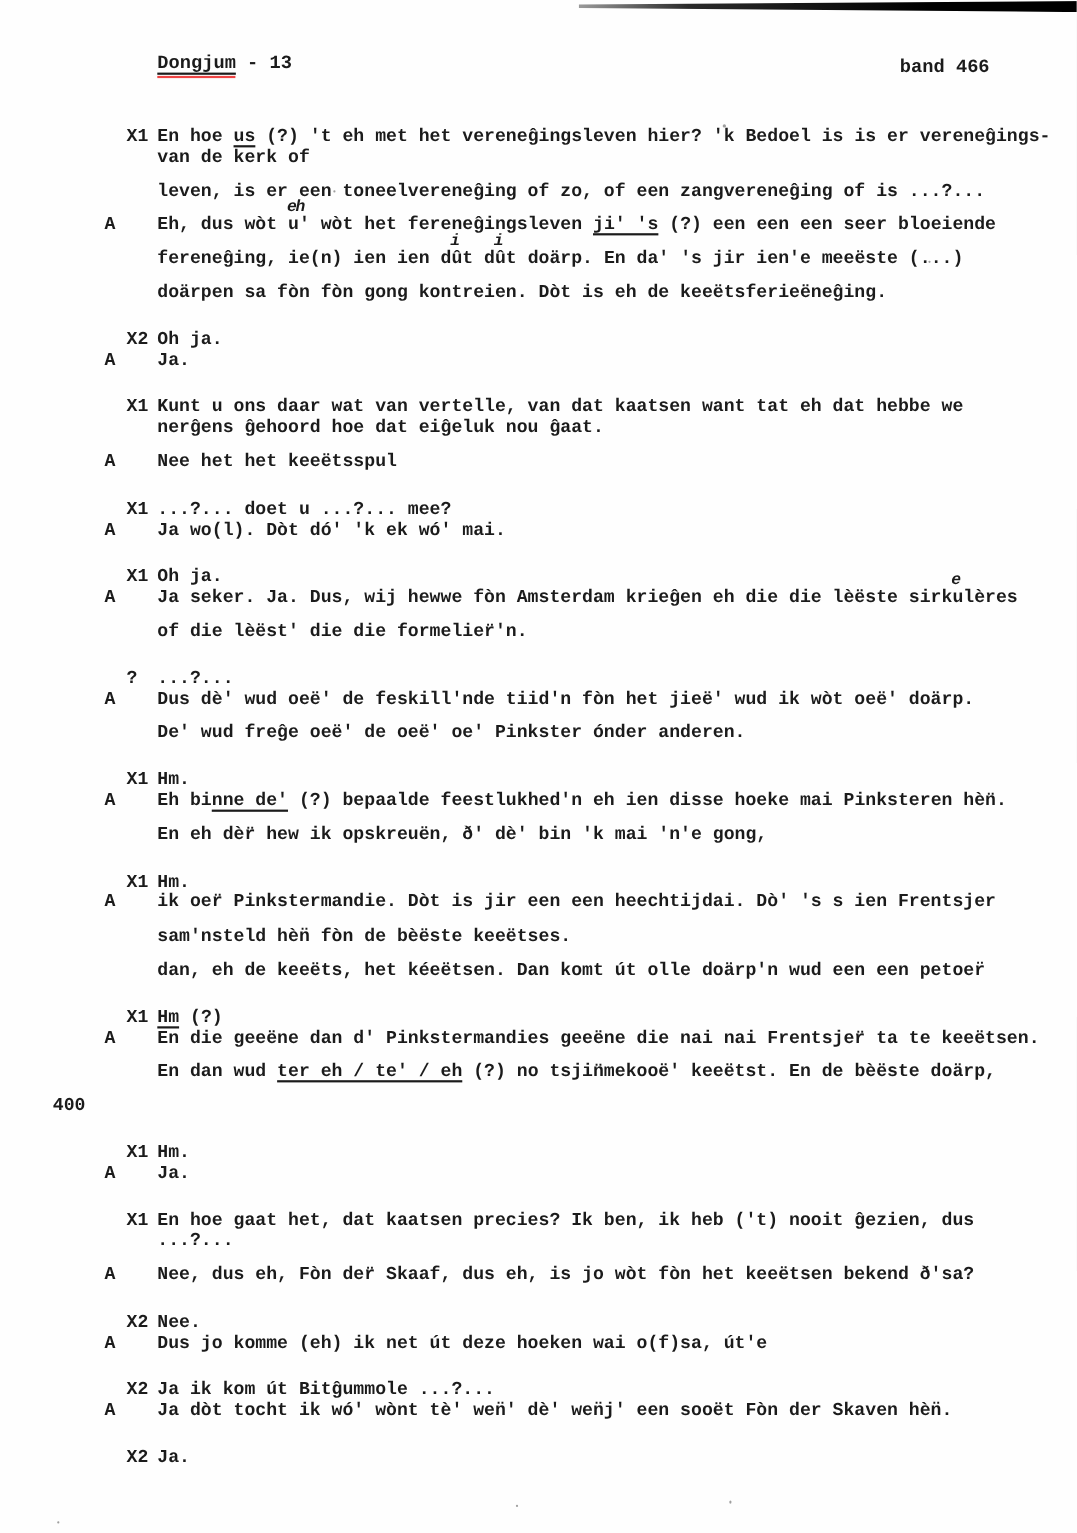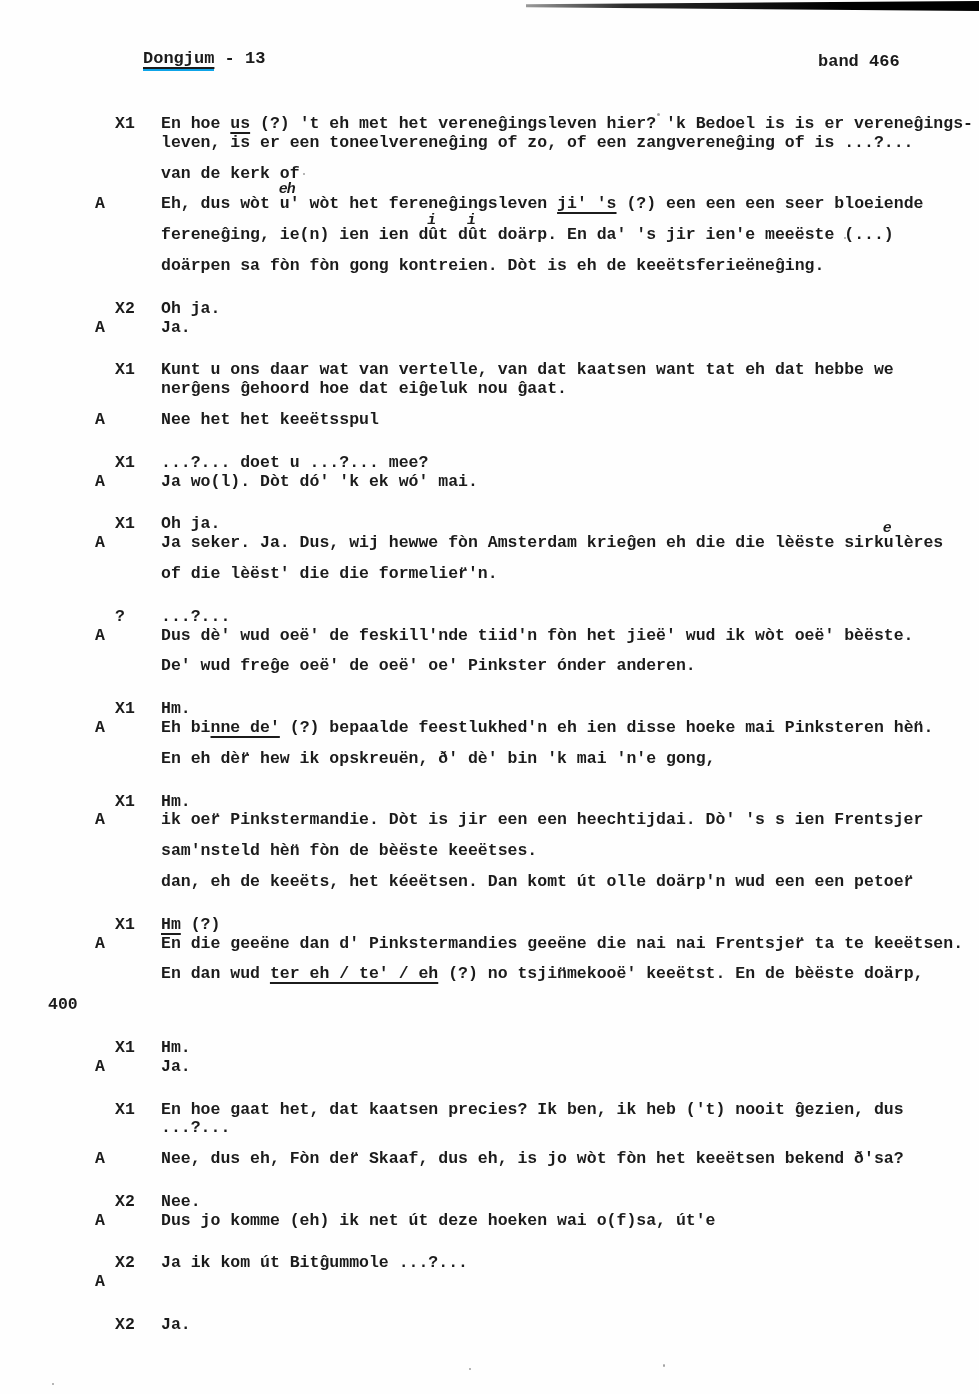--- a/index.html
+++ b/index.html
@@ -11,28 +11,28 @@
   }
   .artifact {
     position:absolute; top:1px; left:526px; width:453px; height:10px;
     background:linear-gradient(to right,#9a9a9a,#2a2a2a 22%,#000 70%);
     clip-path:polygon(0 32%, 100% 0, 100% 100%, 0 62%);
   }
   .header { position:absolute; top:49px; left:0; width:100%; height:32px; font-size:17px; }
   .title { position:absolute; left:143px; top:0; white-space:pre; }
   .title-u {
     text-decoration:underline; text-underline-offset:4px; text-decoration-thickness:1.5px;
-    border-bottom:2px solid #0ea5e9; padding-bottom:1px;
+    border-bottom:2px solid #ef4444; padding-bottom:1px;
   }
   .band { position:absolute; left:818px; top:3px; white-space:pre; }
   .content { position:absolute; left:95px; top:97px; width:876px; font-size:16.5px; }
   .row { position:relative; display:flex; height:30.8px; line-height:30.8px; align-items:baseline; }
   .spk { flex:0 0 48px; box-sizing:border-box; white-space:pre; }
   .spk.ind { padding-left:20px;margin-top:12px; }
-  .txt { white-space:pre;margin-left:18px; }
+  .txt { white-space:pre; }
   .ul { text-decoration:underline; text-underline-offset:3.5px; text-decoration-thickness:1.7px; }
   .ab { position:relative; }
   .abv { position:absolute; left:-1px; top:-0.82em; font-size:0.9em; line-height:1; letter-spacing:-1px;font-style:italic; }
   .margin-num { position:absolute; left:-47px; top:0; }
   .speck { position:absolute; background:#6b6b6b; border-radius:50%; width:3px; height:3px; opacity:.65; }
 </style>
 </head>
 <body>
 
 <div class="page">
@@ -44,25 +44,25 @@
     <div class="band">band 466</div>
   </div>
 
   <div class="content">
       <div class="row">
         <span class="spk ind">X1</span>
         <span class="txt"><span>En hoe </span><span class="ul">us</span><span> (?) 't eh met het vereneĝingsleven hier? 'k Bedoel is is er vereneĝings-</span></span>
       </div>
       <div class="row">
         <span class="spk"></span>
+        <span class="txt"><span>van de kerk of</span></span>
+      </div>
+      <div class="row">
+        <span class="spk"></span>
         <span class="txt"><span>leven, is er een toneelvereneĝing of zo, of een zangvereneĝing of is ...?...</span></span>
-      </div>
-      <div class="row">
-        <span class="spk"></span>
-        <span class="txt"><span>van de kerk of</span></span>
       </div>
       <div class="row">
         <span class="spk">A</span>
         <span class="txt"><span>Eh, dus wòt </span><span class="ab">u'<span class="abv">eh</span></span><span> wòt het fereneĝingsleven </span><span class="ul">ji' 's</span><span> (?) een een een seer bloeiende</span></span>
       </div>
       <div class="row">
         <span class="spk"></span>
         <span class="txt"><span>fereneĝing, ie(n) ien ien d</span><span class="ab">û<span class="abv">i</span></span><span>t d</span><span class="ab">û<span class="abv">i</span></span><span>t doärp. En da' 's jir ien'e meeëste (...)</span></span>
       </div>
       <div class="row">
@@ -108,21 +108,21 @@
       <div class="row">
         <span class="spk"></span>
         <span class="txt"><span>of die lèëst' die die formelier̈'n.</span></span>
       </div>
       <div class="row">
         <span class="spk ind">?</span>
         <span class="txt"><span>...?...</span></span>
       </div>
       <div class="row">
         <span class="spk">A</span>
-        <span class="txt"><span>Dus dè' wud oeë' de feskill'nde tiid'n fòn het jieë' wud ik wòt oeë' bèëste.</span></span>
+        <span class="txt"><span>Dus dè' wud oeë' de feskill'nde tiid'n fòn het jieë' wud ik wòt oeë' doärp.</span></span>
       </div>
       <div class="row">
         <span class="spk"></span>
         <span class="txt"><span>De' wud freĝe oeë' de oeë' oe' Pinkster ónder anderen.</span></span>
       </div>
       <div class="row">
         <span class="spk ind">X1</span>
         <span class="txt"><span>Hm.</span></span>
       </div>
       <div class="row">
@@ -192,20 +192,21 @@
       <div class="row">
         <span class="spk">A</span>
         <span class="txt"><span>Dus jo komme (eh) ik net út deze hoeken wai o(f)sa, út'e</span></span>
       </div>
       <div class="row">
         <span class="spk ind">X2</span>
         <span class="txt"><span>Ja ik kom út Bitĝummole ...?...</span></span>
       </div>
       <div class="row">
         <span class="spk">A</span>
+        <span class="txt"><span>Ja dòt tocht ik wó' wònt tè' wen̈' dè' wen̈j' een sooët Fòn der Skaven hèn̈.</span></span>
       </div>
       <div class="row">
         <span class="spk ind">X2</span>
         <span class="txt"><span>Ja.</span></span>
       </div>
     </div>
 
   <div class="speck" style="left:657px;top:113px;"></div>
   <div class="speck" style="left:844px;top:237px;width:2px;height:2px;"></div>
   <div class="speck" style="left:303px;top:173px;width:2px;height:2px;"></div>

